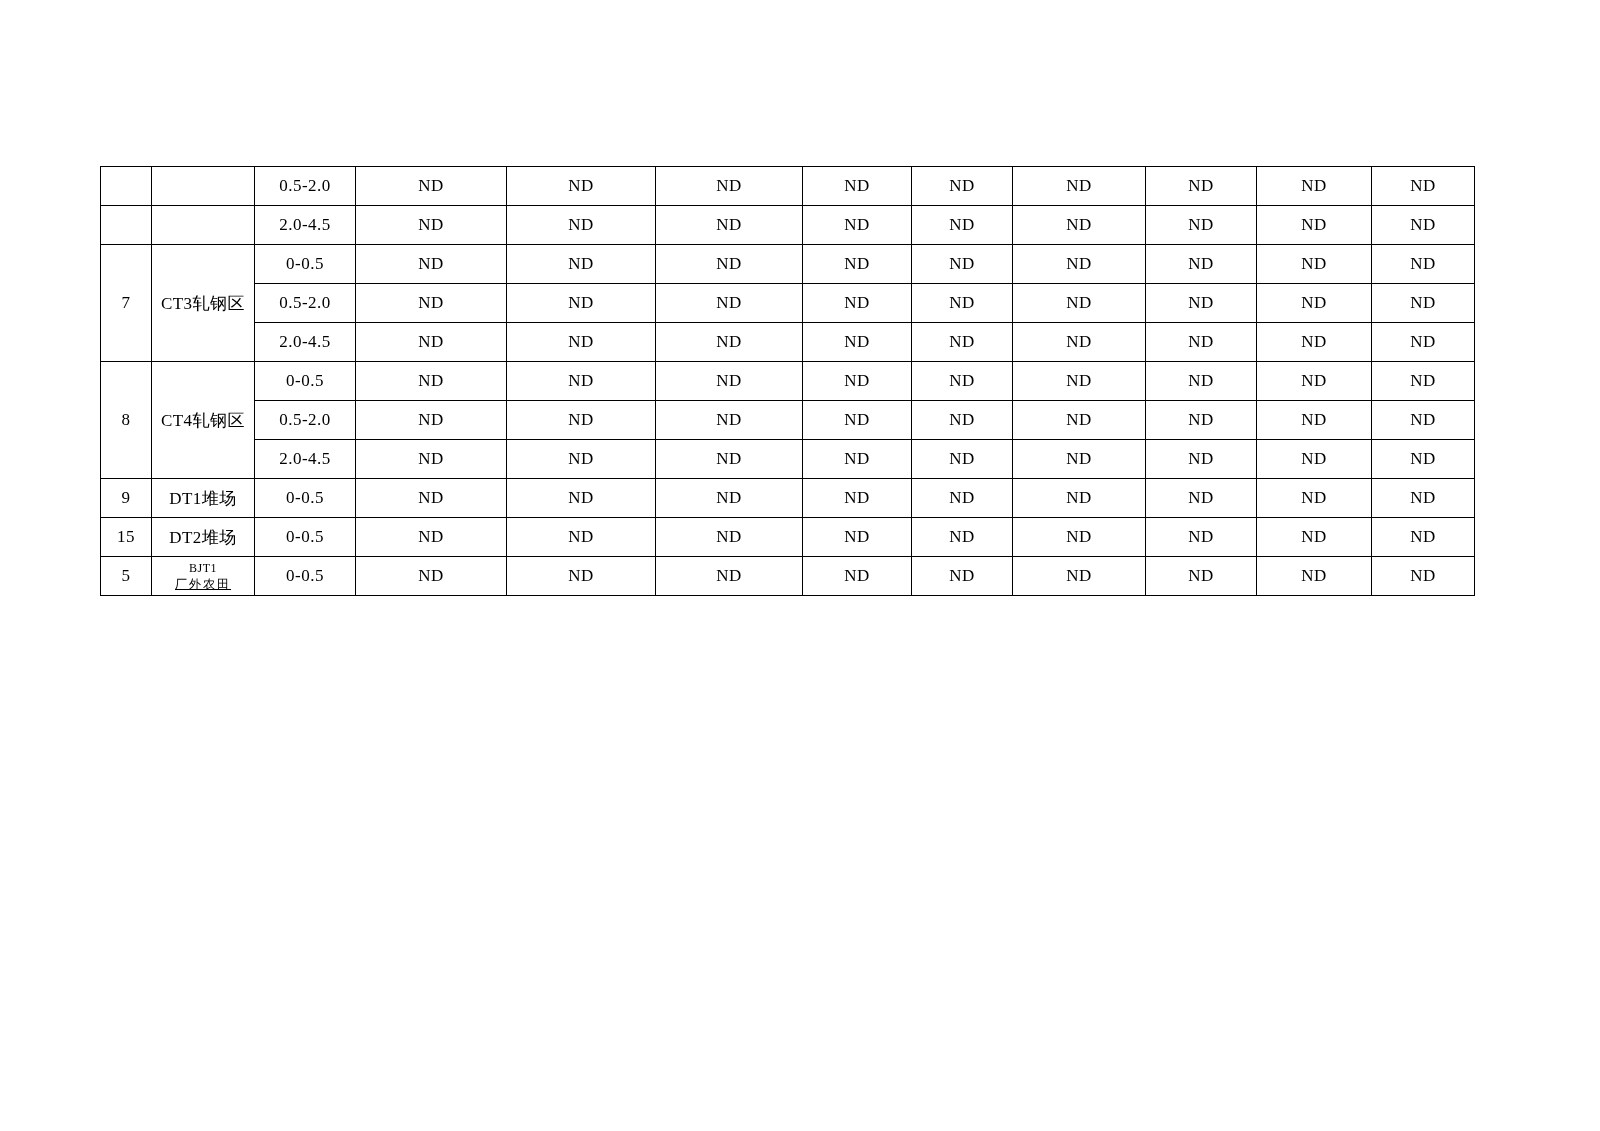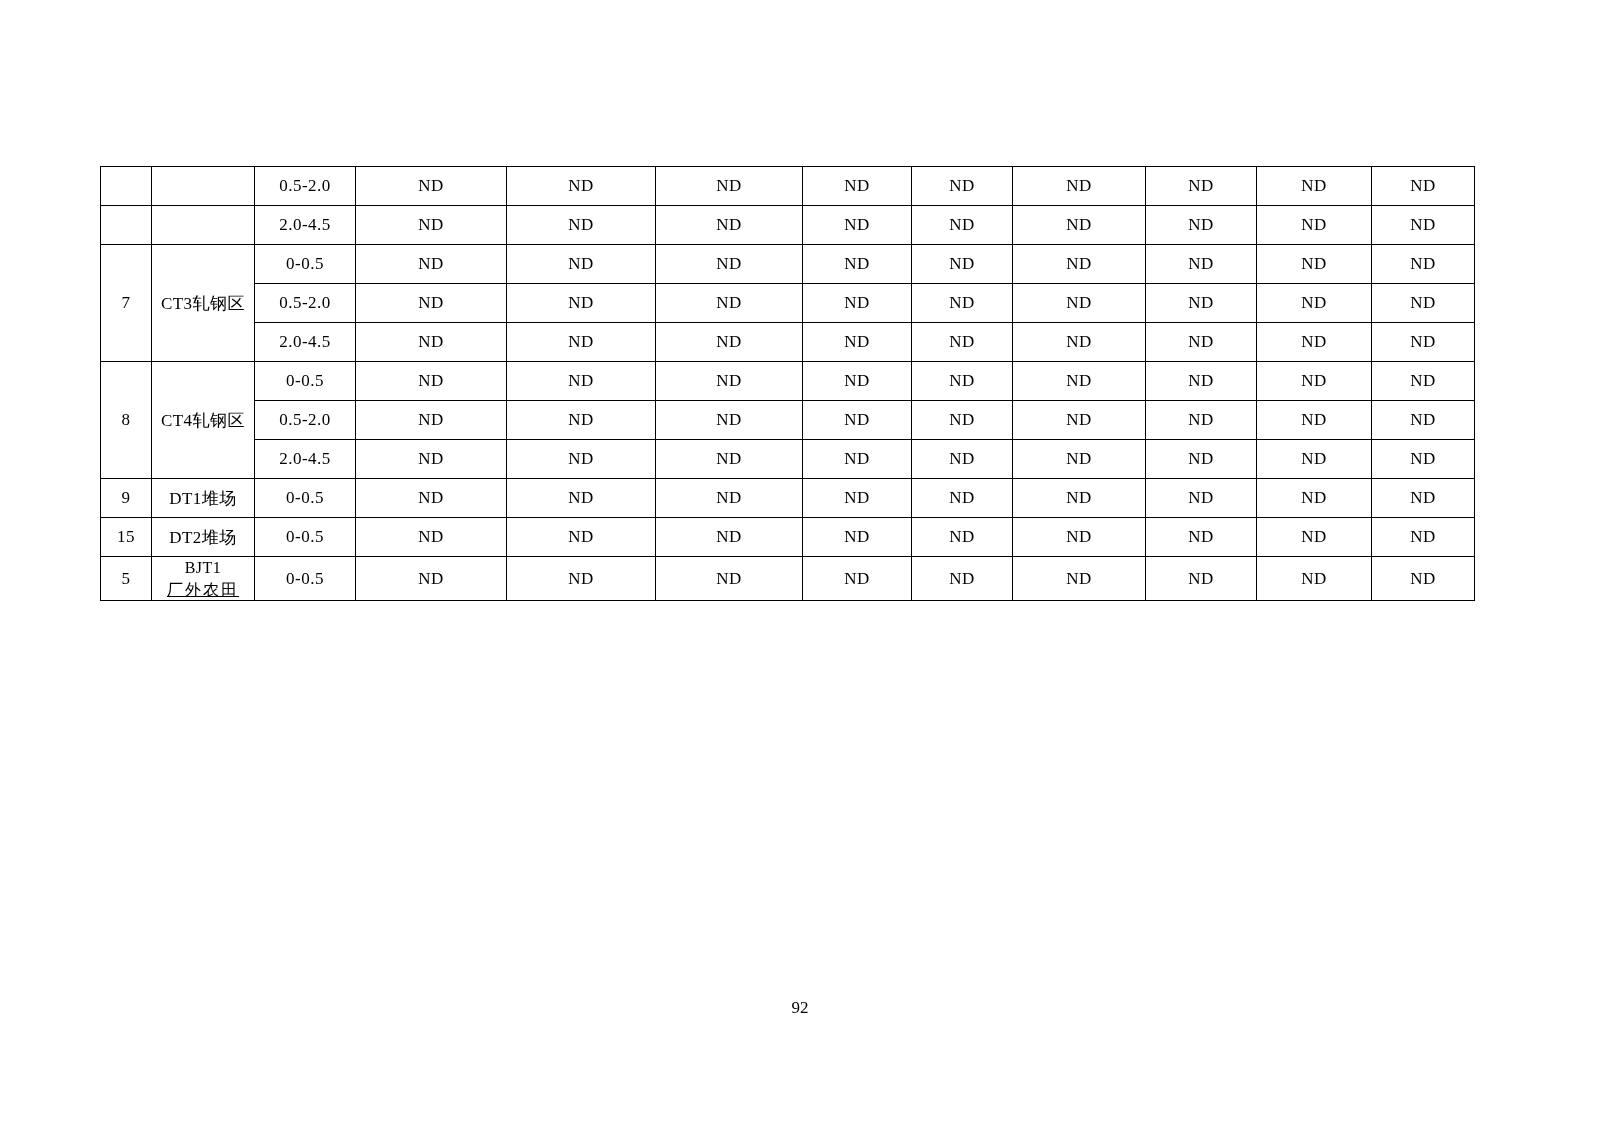--- a/index.html
+++ b/index.html
@@ -51,21 +51,21 @@
   td.c-val3    { width: 146px; }
   td.c-val4    { width: 108px; }
   td.c-val5    { width: 100px; }
   td.c-val6    { width: 132px; }
   td.c-val7    { width: 110px; }
   td.c-val8    { width: 114px; }
   td.c-val9    { width: 102px; }
   .nd { font-size: 16px; }
   .site-two-line {
     line-height: 1.35;
-    font-size: 16px;
+    font-size: 12px;
   }
   .site-two-line .l2 {
     letter-spacing: 2px;
     text-decoration: underline;
   }
   .page-number {
     position: absolute;
     left: 0;
     top: 998px;
     width: 1600px;
@@ -242,15 +242,14 @@
           <td class="c-val6 nd">ND</td>
           <td class="c-val7 nd">ND</td>
           <td class="c-val8 nd">ND</td>
           <td class="c-val9 nd">ND</td>
         </tr>
 
       </tbody>
     </table>
   </div>
 
-  <div class="page-number">92</div>
 
 </div>
 
 </body></html>

